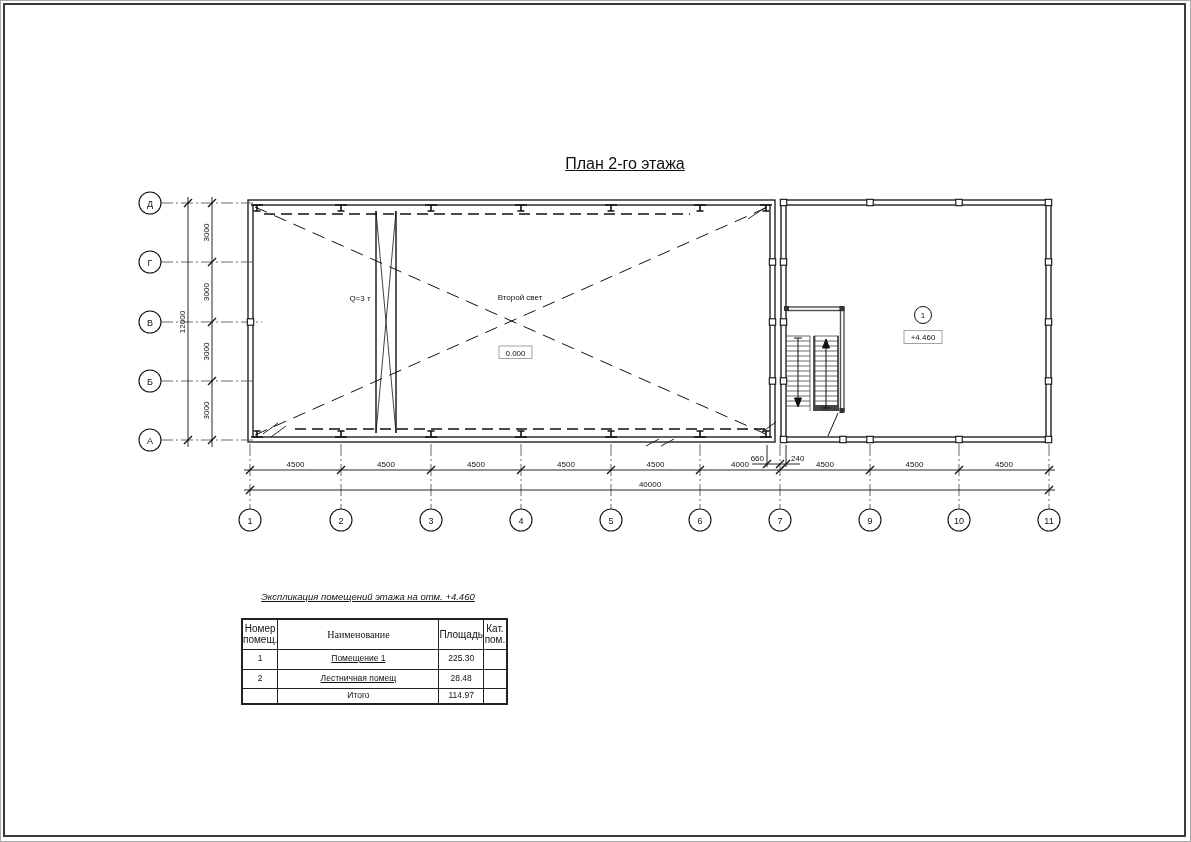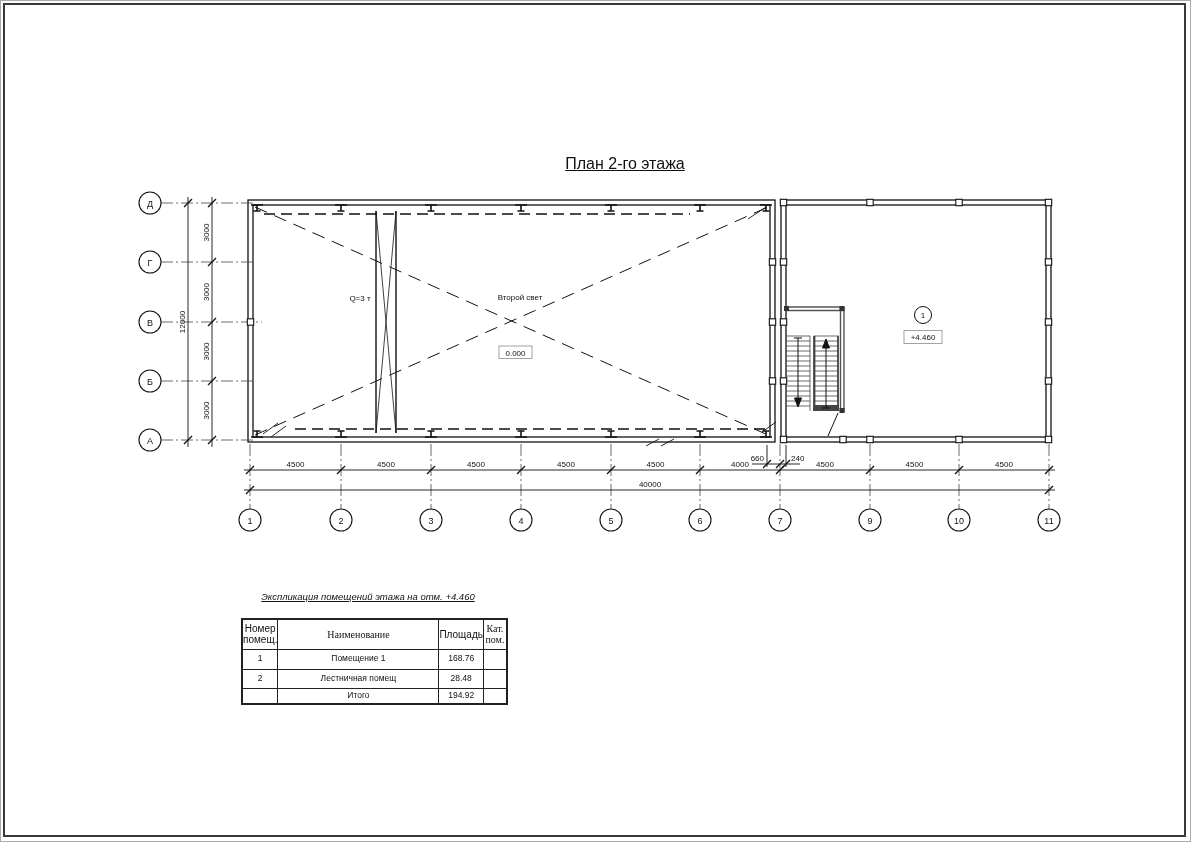--- a/index.html
+++ b/index.html
@@ -7,24 +7,24 @@
          font-family:"Liberation Sans",sans-serif;color:#111;}
   .sheet svg{position:absolute;left:0;top:0;}
   .main-title{position:absolute;left:525px;top:155px;width:200px;text-align:center;
               font-size:16px;text-decoration:underline;color:#111;}
   .expl-title{position:absolute;left:240px;top:591px;width:256px;text-align:center;
               font-size:9.5px;font-style:italic;text-decoration:underline;color:#111;}
   table.expl{position:absolute;left:241px;top:618px;border-collapse:collapse;
              border:2px solid #222;font-size:8.5px;color:#111;table-layout:fixed;}
   table.expl td,table.expl th{border:1px solid #222;padding:0;font-weight:normal;
              text-align:center;vertical-align:middle;overflow:hidden;white-space:pre-line;line-height:1.15;}
-  .c-num{width:32px;} .c-name{width:160px;font-family:Liberation Serif, serif;} .c-area{width:41px;} .c-cat{width:22px;font-family:Liberation Serif, serif;}
+  .c-num{width:32px;} .c-name{width:160px;font-family:Liberation Serif, serif;} .c-area{width:41px;} .c-cat{width:22px;}
   .h-row{height:30px;font-size:10px;}
   .d-row{height:20px;} .d-row2{height:19px;} .t-row{height:16px;}
-  td.name-cell{text-align:left;padding-left:5px;}
+  td.name-cell{text-align:left;padding-left:5px;text-decoration:underline;}
   td.total-cell{text-align:right;padding-right:4px;}
   .pageborder{position:absolute;left:3px;top:3px;width:1183px;height:834px;
               border:2px solid #3a3a3a;box-sizing:border-box;}
   .outeredge{position:absolute;left:0;top:0;width:1191px;height:842px;
              border:1px solid #aaa;box-sizing:border-box;}
 </style>
 </head>
 <body>
 
 <div class="sheet">
@@ -313,30 +313,30 @@
       <th class="c-num">Номер
 помещ.</th>
       <th class="c-name">Наименование</th>
       <th class="c-area">Площадь</th>
       <th class="c-cat">Кат.
 пом.</th>
     </tr>
     <tr class="d-row">
       <td>1</td>
       <td class="name-cell">Помещение 1</td>
-      <td>168.76</td>
+      <td>225.30</td>
       <td></td>
     </tr>
     <tr class="d-row2">
       <td>2</td>
       <td class="name-cell">Лестничная помещ</td>
       <td>28.48</td>
       <td></td>
     </tr>
     <tr class="t-row">
       <td></td>
       <td class="total-cell">Итого</td>
-      <td>194.92</td>
+      <td>114.97</td>
       <td></td>
     </tr>
   </tbody>
     </table>
 </div>
 
 </body></html>

